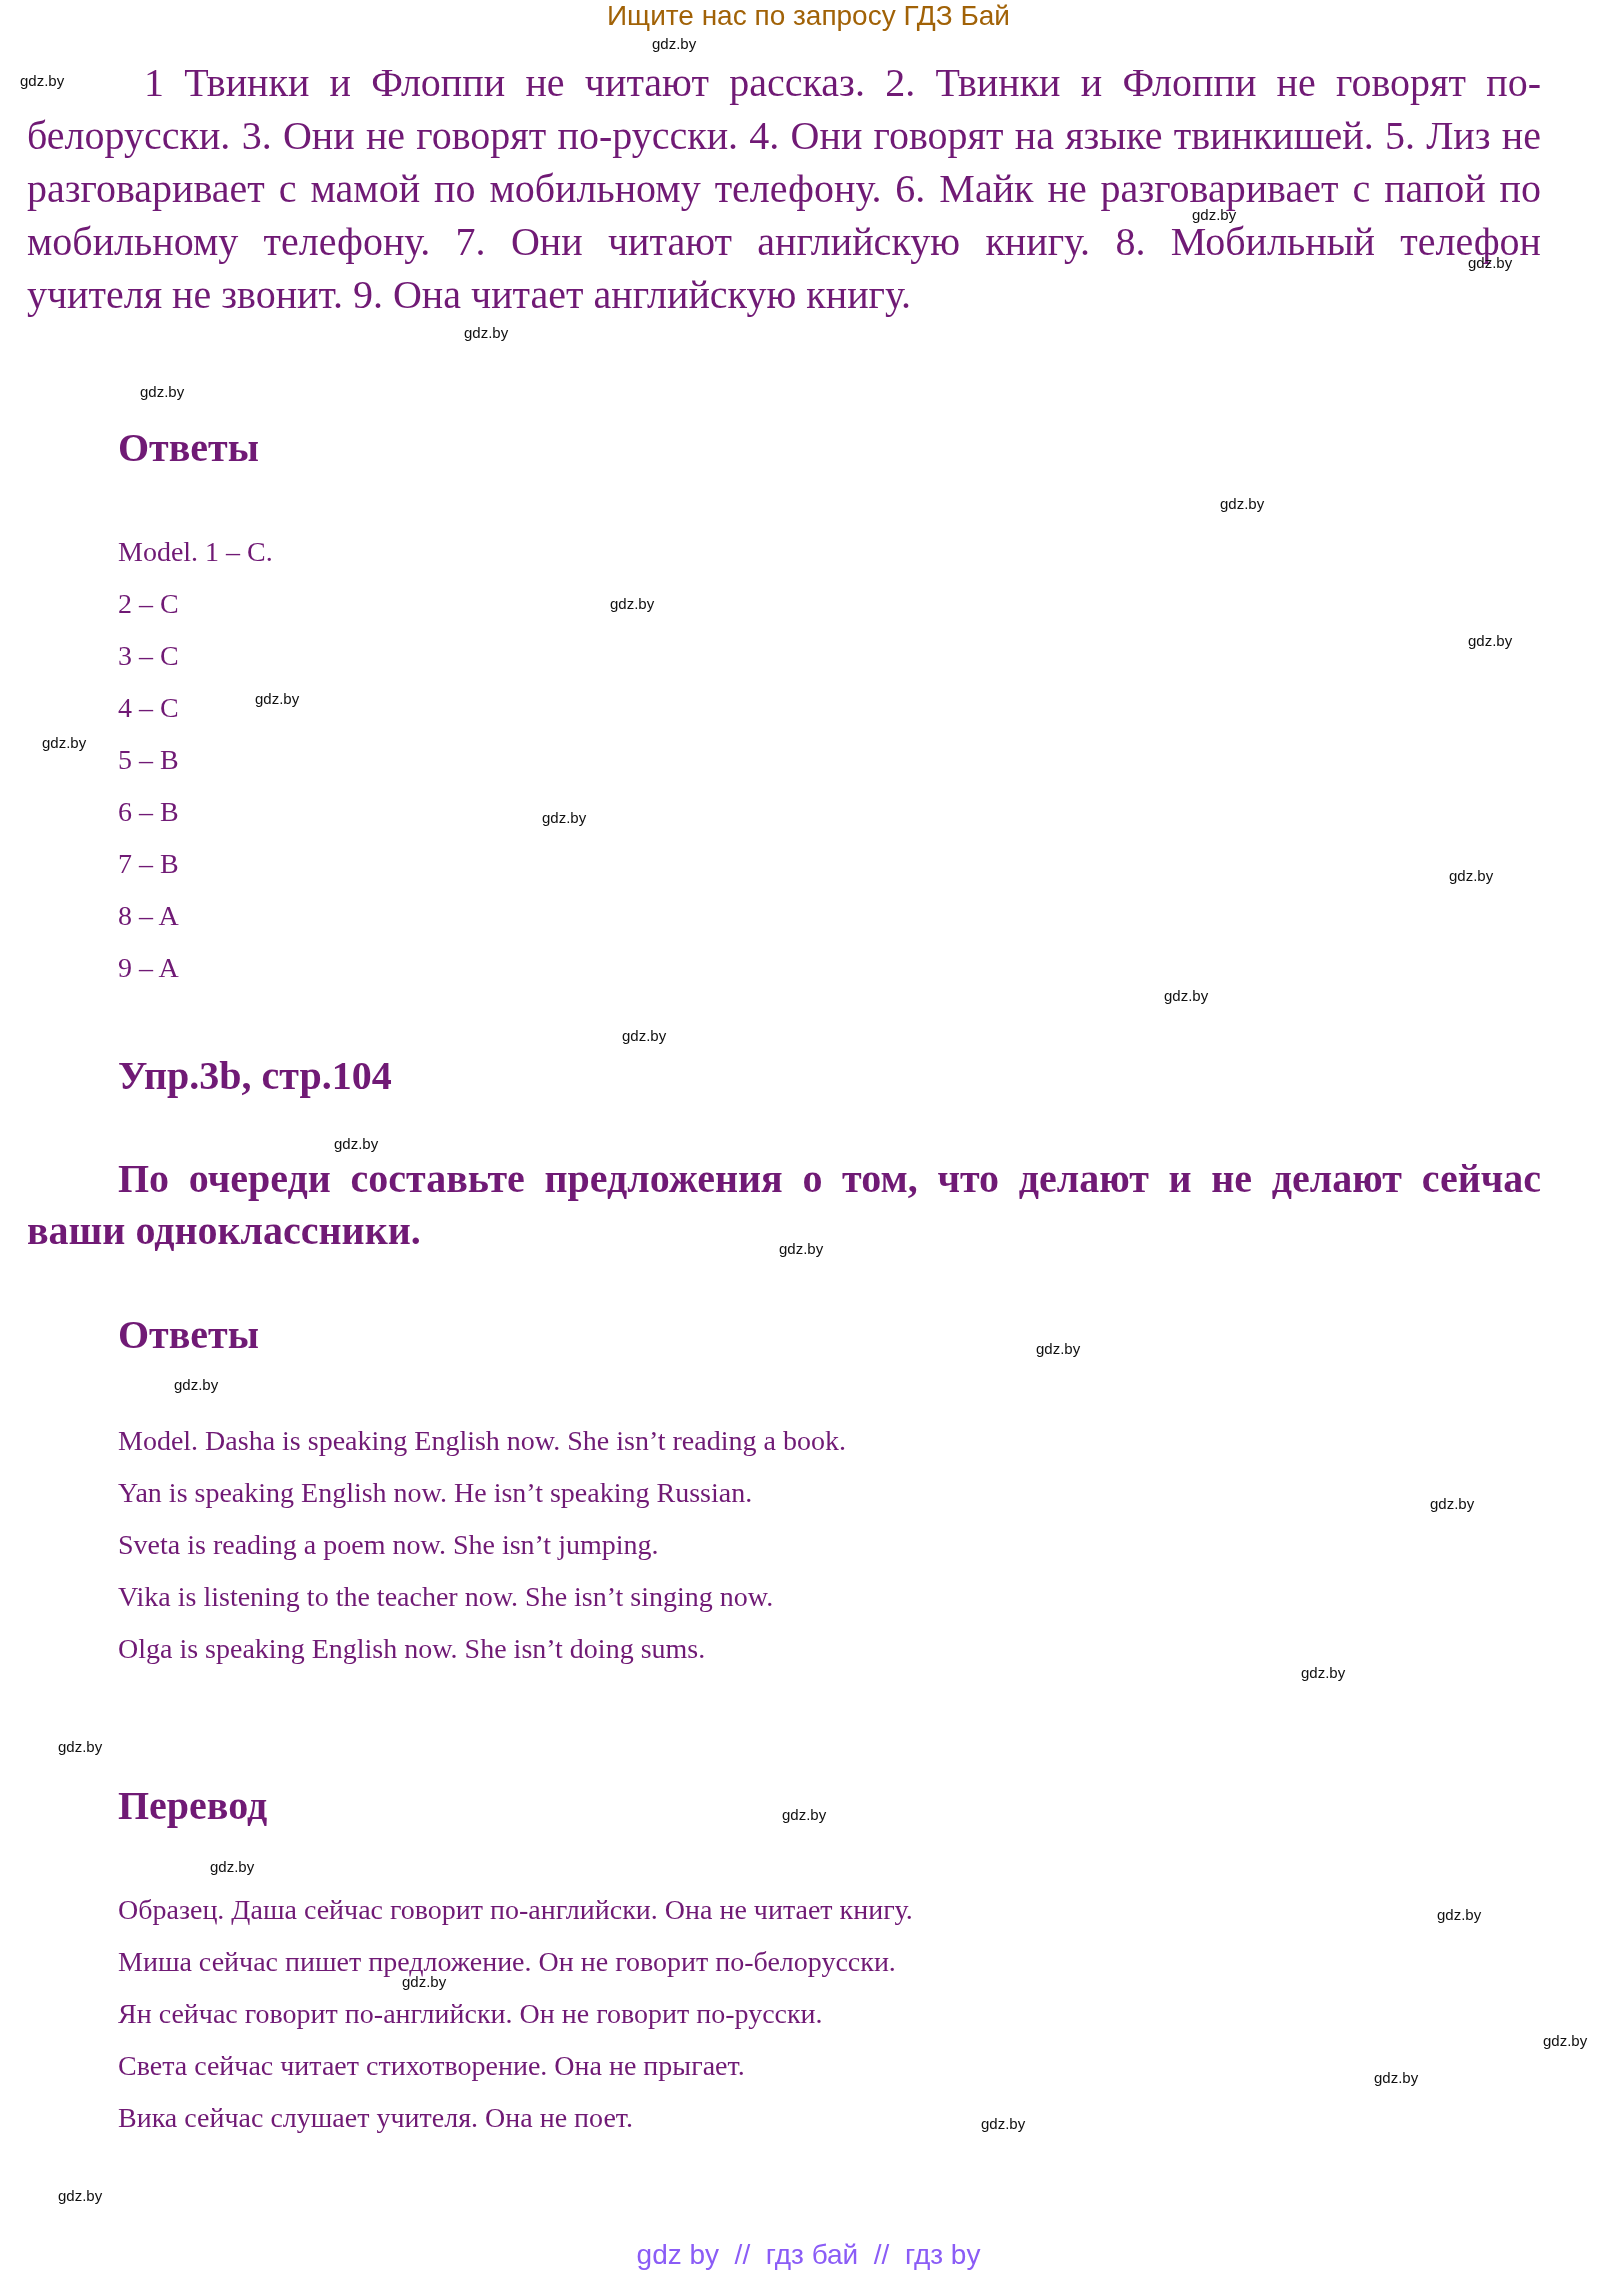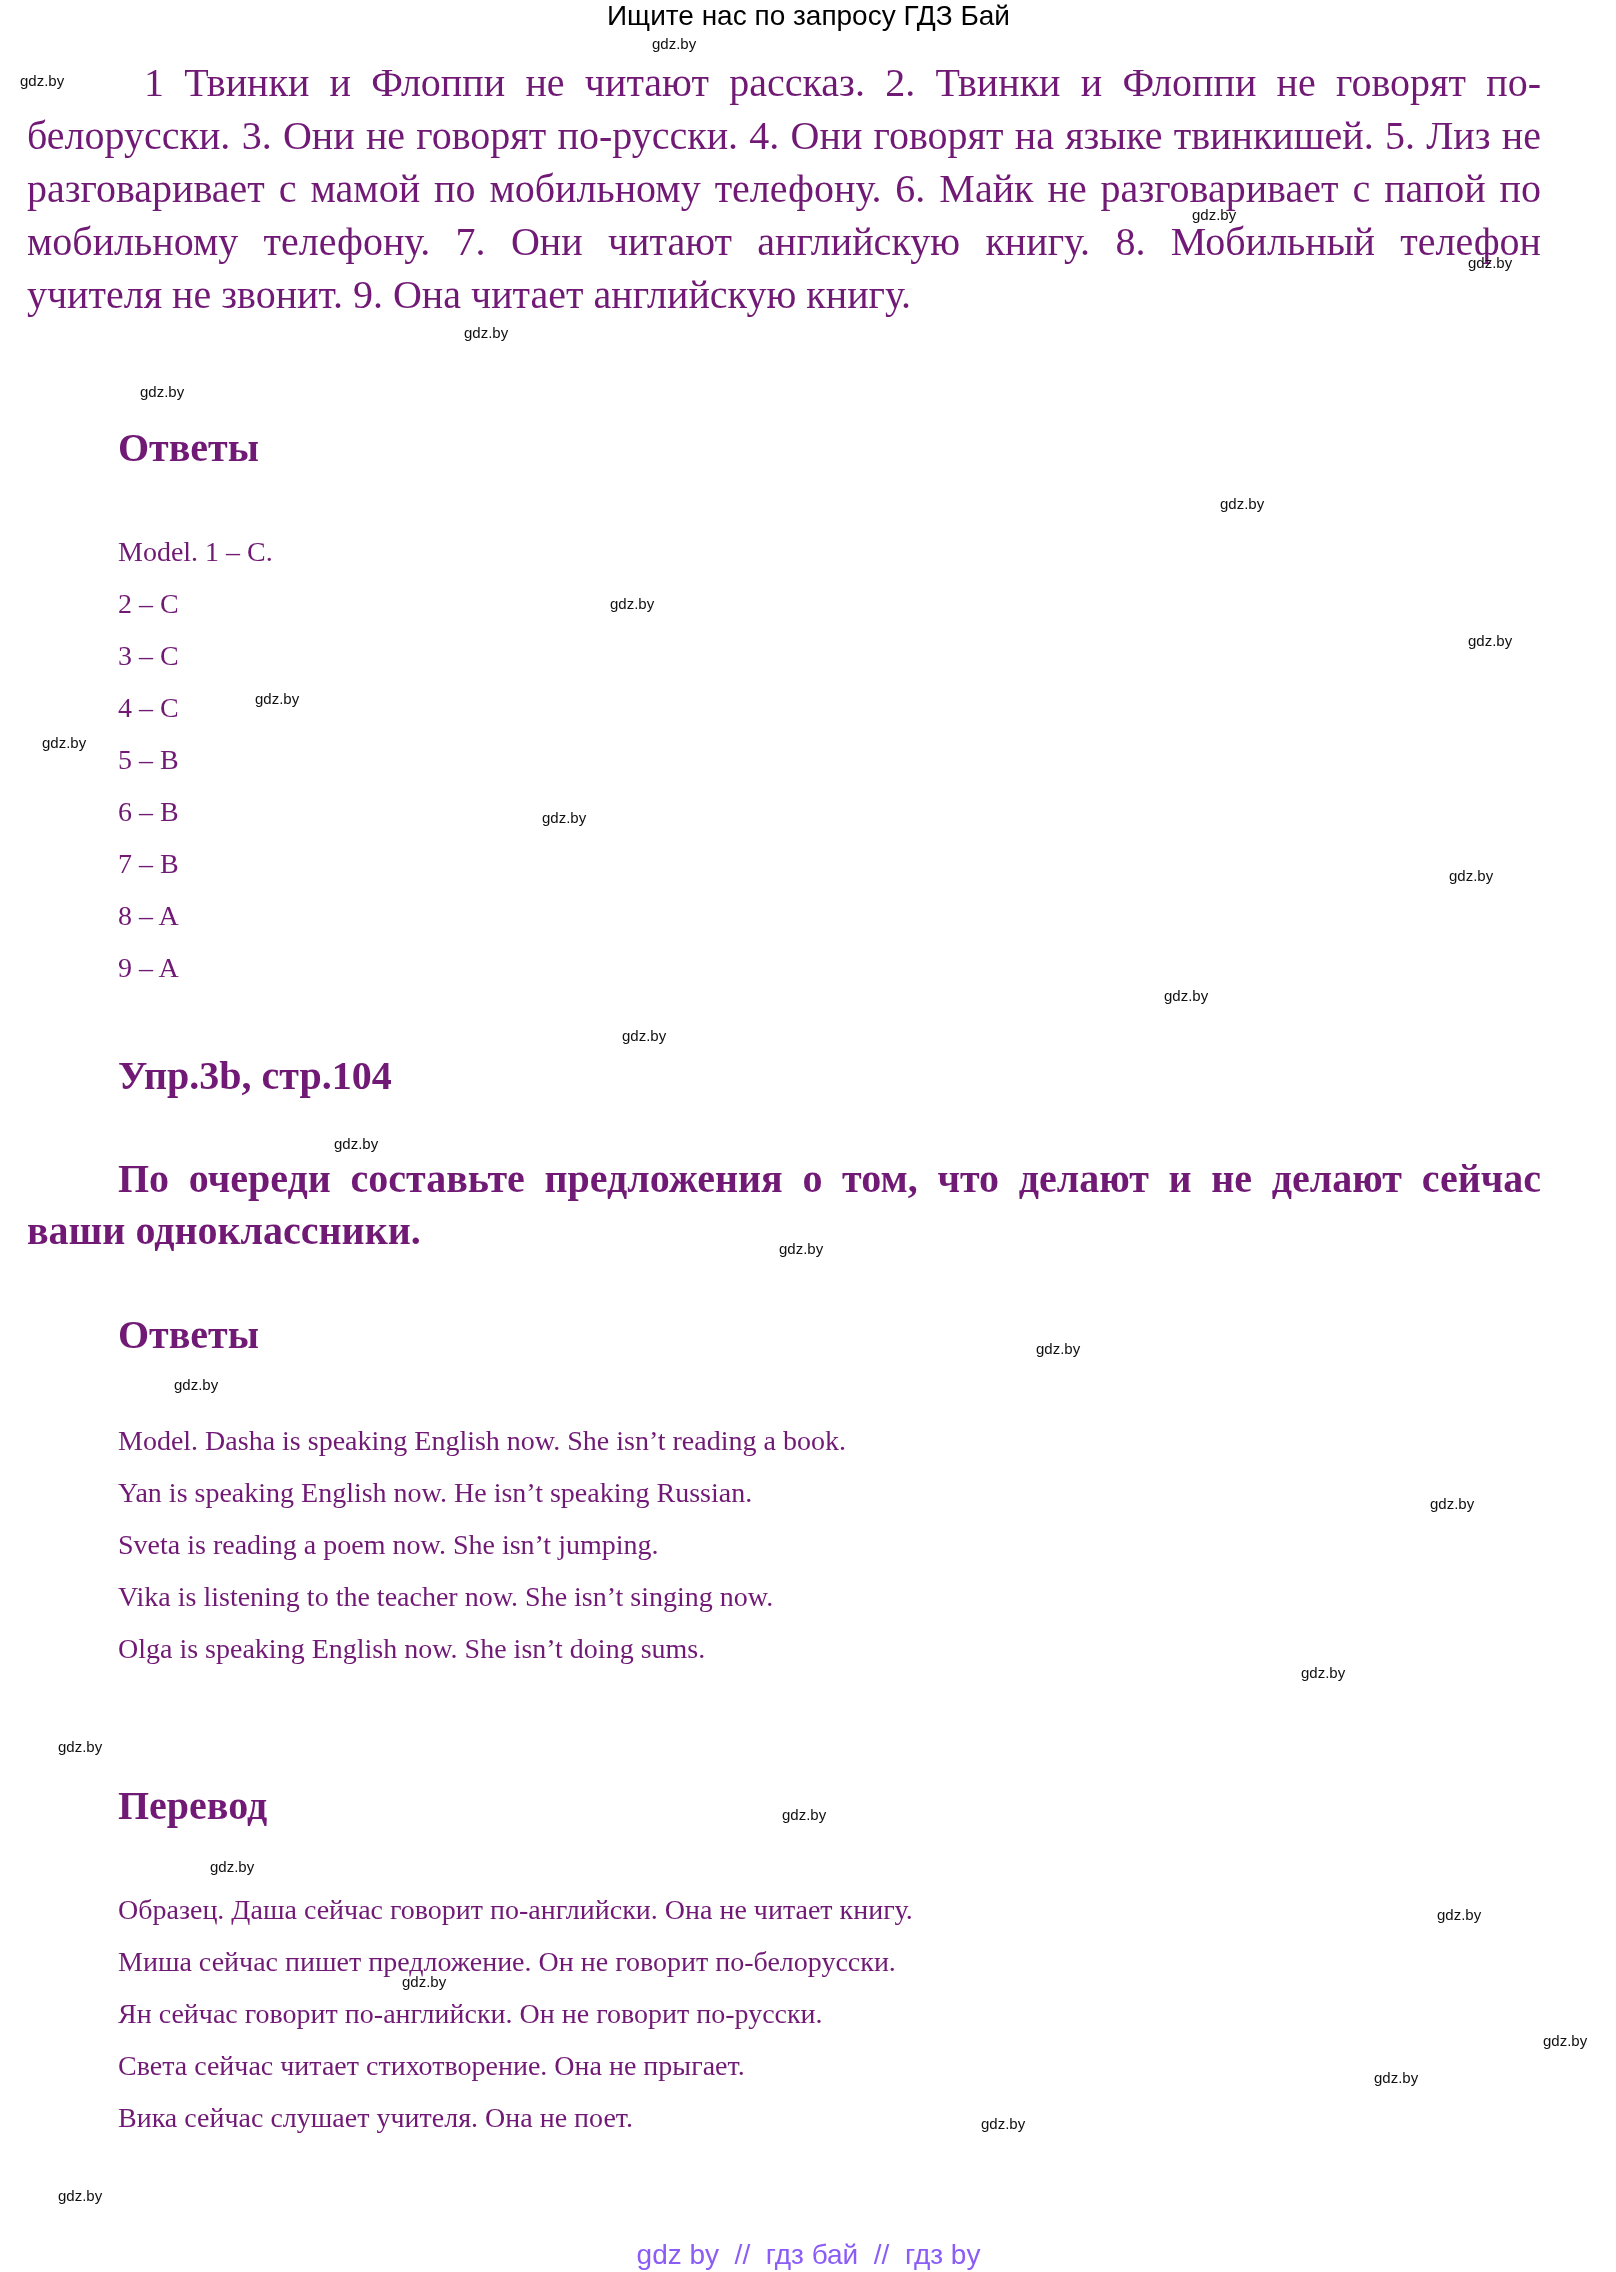--- a/index.html
+++ b/index.html
@@ -1,21 +1,21 @@
 <!DOCTYPE html>
 <html style="font-size:12.5px"><head>
 <meta charset="utf-8">
 <style>
   html, body { margin: 0; padding: 0; background: #ffffff; }
   body { width: 1617px; height: 2273px; position: relative; overflow: hidden; }
   .serif { font-family: Liberation Serif, serif; color: #701a75; }
   .header-ad {
     position: absolute; left: 0; width: 1617px; top: 0; text-align: center;
     font-family: "Liberation Sans", "DejaVu Sans", sans-serif; font-size: 28px;
-    line-height: 31px; color: #000000;
+    line-height: 31px; color: #a16207;
   }
   .footer-ad {
     position: absolute; left: 0; width: 1617px; top: 2238px; text-align: center;
     font-family: "Liberation Sans", "DejaVu Sans", sans-serif; font-size: 28px;
     line-height: 33px; color: #8b5cf6; white-space: pre;
   }
   .para {
     position: absolute; left: 27px; width: 1514px; top: 56px;
     font-size: 40px; line-height: 53px; text-align: justify;
     text-align-last: left;

